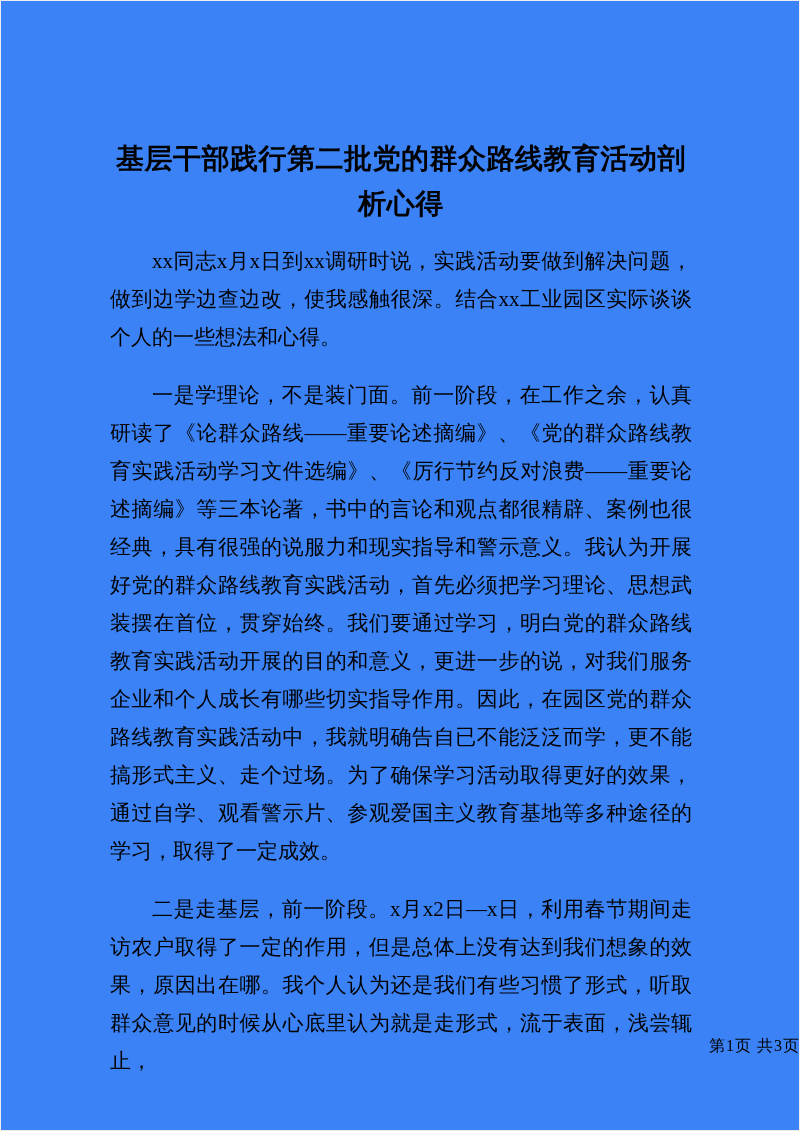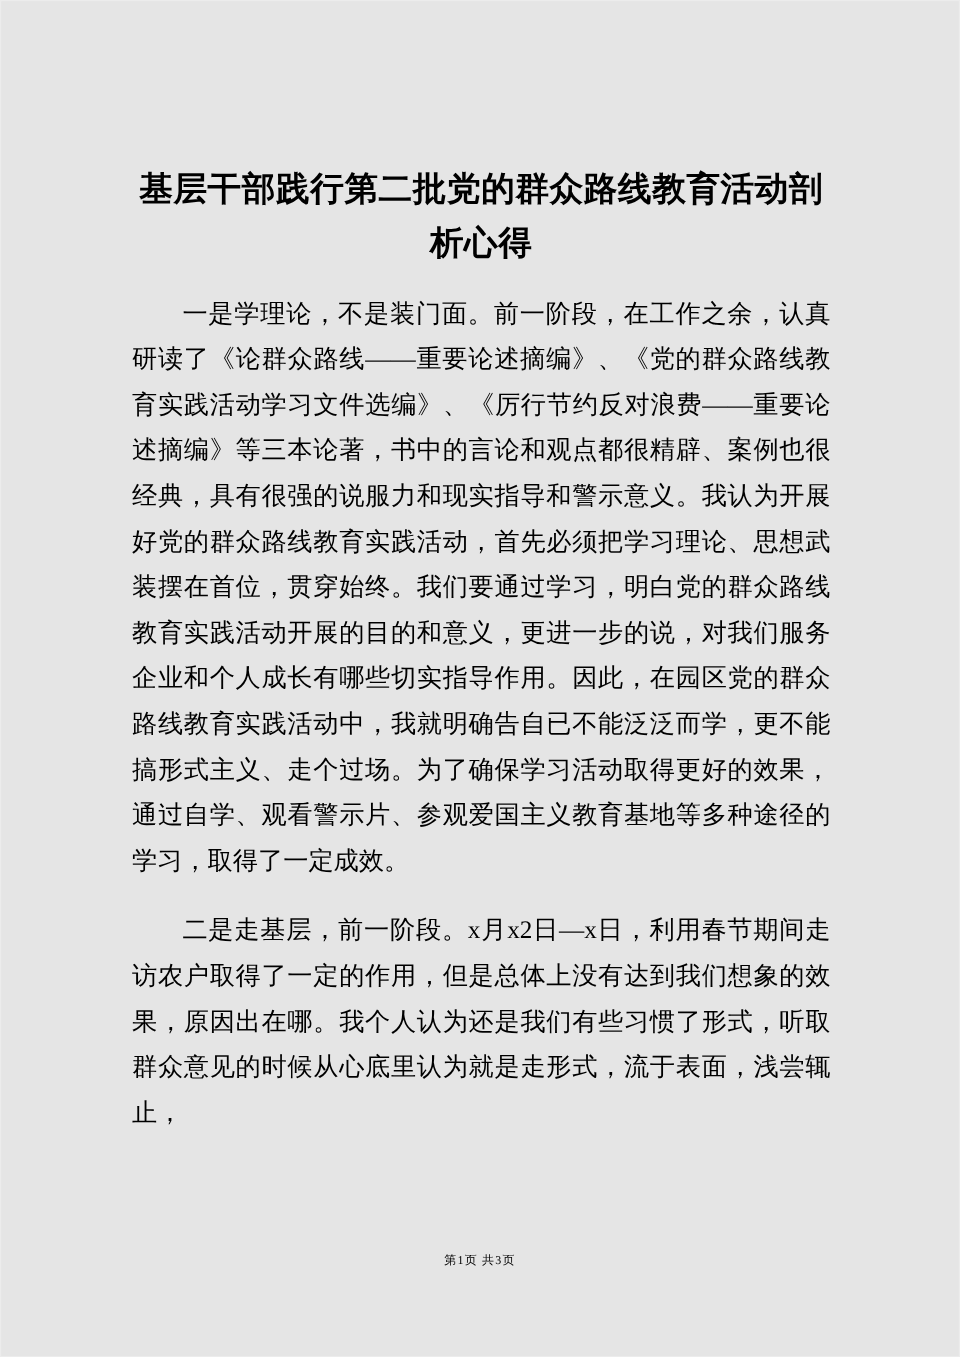--- a/index.html
+++ b/index.html
@@ -6,21 +6,21 @@
     html, body {
       width: 800px;
       background: #ffffff;
       font-family: "Liberation Serif", "DejaVu Serif", serif;
       color: #000000;
     }
     .page {
       position: relative;
       width: 800px;
       height: 1131px;
-      background: #e5e5e5;
+      background: #3b82f6;
       padding: 136px 108px 0 110px;
       box-shadow: inset 0 0 0 1px #ececec;
       overflow: hidden;
     }
     .title {
       font-size: 28px;
       font-weight: bold;
       text-align: center;
       line-height: 45px;
       margin-bottom: 16px;
@@ -35,33 +35,34 @@
       word-break: break-all;
     }
     .para + .para {
       margin-top: 20px;
     }
     .footer {
       position: absolute;
       left: 0;
       bottom: 74px;
       width: 100%;
-      text-align: center;
-      font-size: 10px;
+      text-align: right;
+      font-size: 16px;
       color: #000000;
       letter-spacing: 1px;
       margin-top: 21px;
     }
   </style>
 </head>
 <body>
 
 <div class="page">
   <h1 class="title">基层干部践行第二批党的群众路线教育活动剖析心得</h1>
 
+  <p class="para">xx同志x月x日到xx调研时说，实践活动要做到解决问题，做到边学边查边改，使我感触很深。结合xx工业园区实际谈谈个人的一些想法和心得。</p>
 
   <p class="para">一是学理论，不是装门面。前一阶段，在工作之余，认真研读了《论群众路线——重要论述摘编》、《党的群众路线教育实践活动学习文件选编》、《厉行节约反对浪费——重要论述摘编》等三本论著，书中的言论和观点都很精辟、案例也很经典，具有很强的说服力和现实指导和警示意义。我认为开展好党的群众路线教育实践活动，首先必须把学习理论、思想武装摆在首位，贯穿始终。我们要通过学习，明白党的群众路线教育实践活动开展的目的和意义，更进一步的说，对我们服务企业和个人成长有哪些切实指导作用。因此，在园区党的群众路线教育实践活动中，我就明确告自已不能泛泛而学，更不能搞形式主义、走个过场。为了确保学习活动取得更好的效果，通过自学、观看警示片、参观爱国主义教育基地等多种途径的学习，取得了一定成效。</p>
 
   <p class="para">二是走基层，前一阶段。x月x2日—x日，利用春节期间走访农户取得了一定的作用，但是总体上没有达到我们想象的效果，原因出在哪。我个人认为还是我们有些习惯了形式，听取群众意见的时候从心底里认为就是走形式，流于表面，浅尝辄止，</p>
 
   <div class="footer">
     <span>第1页 共3页</span>
   </div>
 </div>
 

